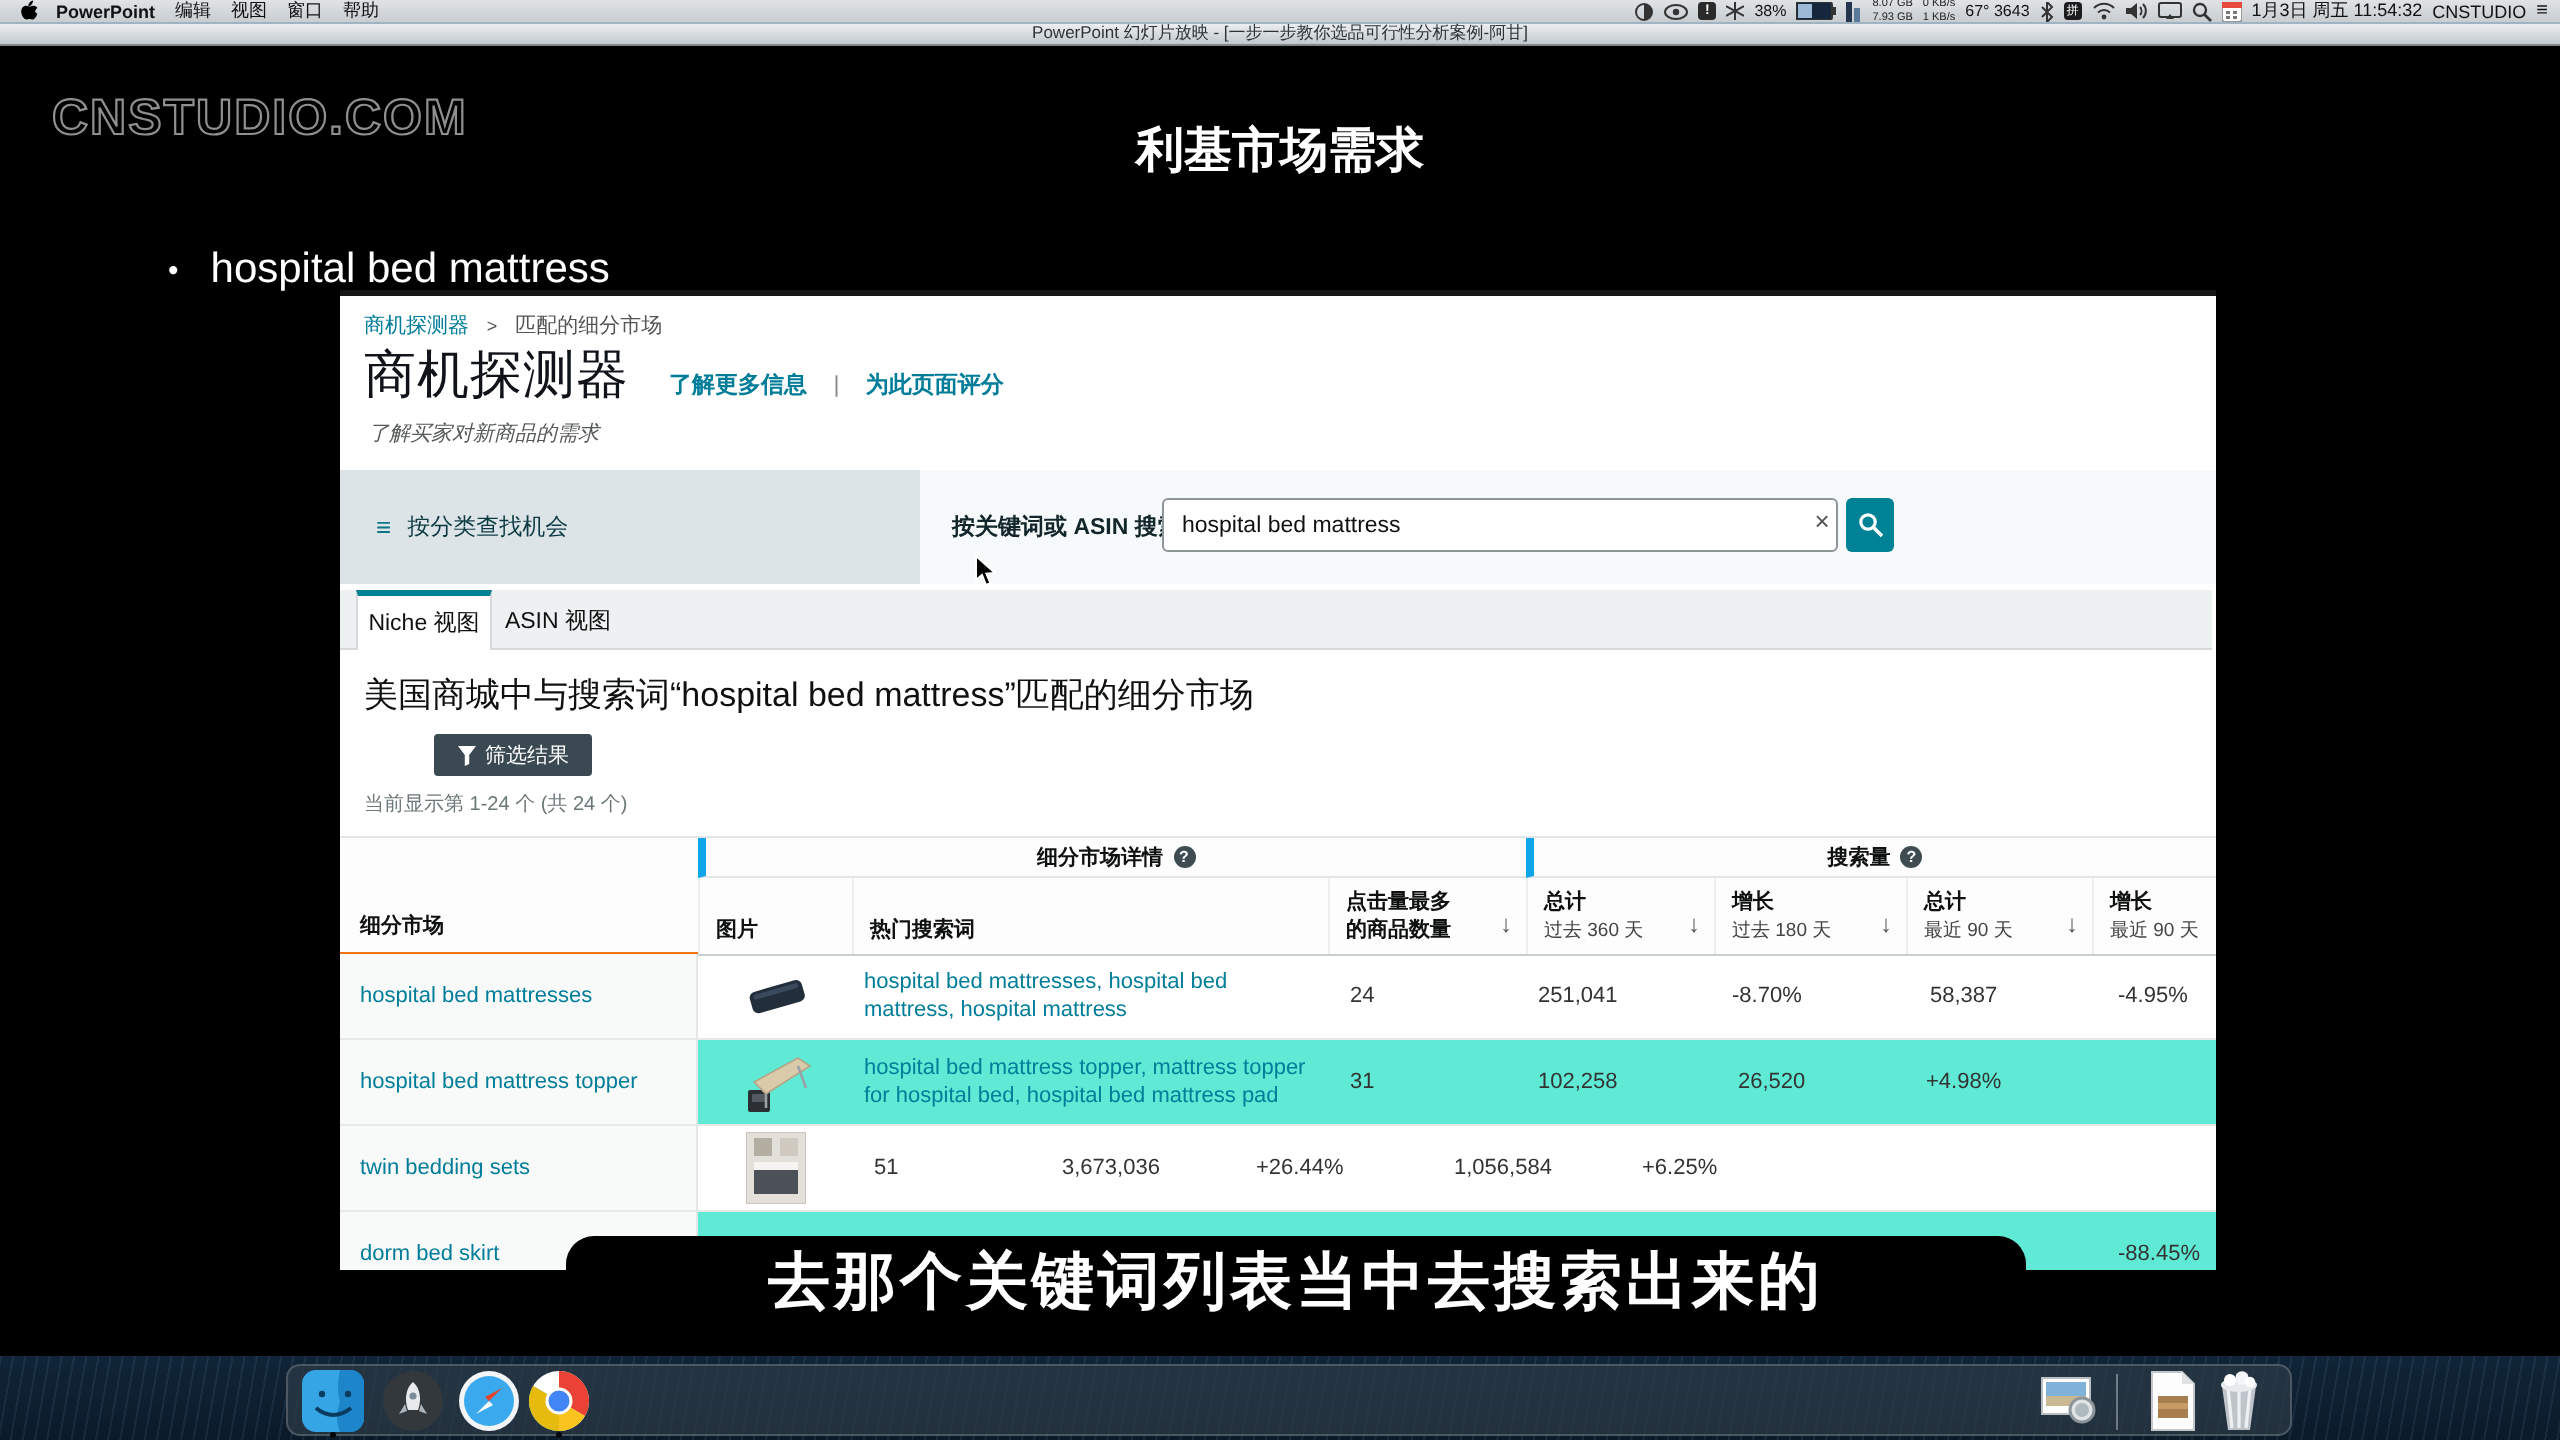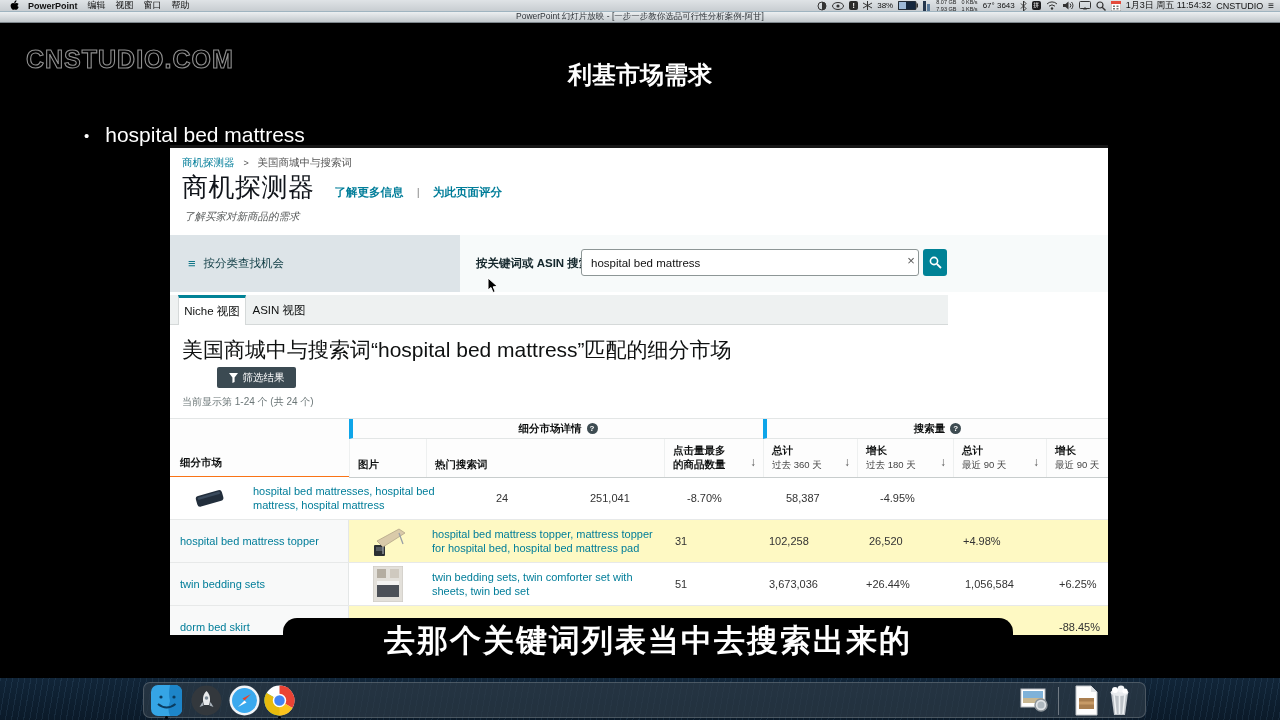--- a/index.html
+++ b/index.html
@@ -55,29 +55,29 @@
     display:flex; align-items:center; padding-left:18px; color:#0c3a42; font-size:11.5px; }
   .burger { color:#0e7586; font-size:13px; margin-right:8px; font-weight:bold; }
   .searchlabel { position:absolute; left:306px; top:21px; font-size:11.5px; font-weight:bold; color:#13262b; }
   .searchinput { position:absolute; left:411px; top:14px; width:338px; height:27px;
     border:1px solid #8d9696; border-radius:3px; background:#fff; font-size:11.5px; color:#111;
     padding:0 24px 0 9px; font-family:"Liberation Sans","DejaVu Sans",sans-serif; }
   .clearx { position:absolute; left:733px; top:18px; font-size:13px; color:#555; width:16px; text-align:center; }
   .searchbtn { position:absolute; left:753px; top:14px; width:24px; height:27px; background:#008296;
     border-radius:3px; display:flex; align-items:center; justify-content:center; }
 
-  .tabstrip { position:absolute; left:0; top:147px; width:778px; height:30px; background:#eef1f1;
+  .tabstrip { position:absolute; left:0; top:147px; width:936px; height:30px; background:#eef1f1;
     border-bottom:1px solid #d5d9d9; }
   .tab { position:absolute; top:0; height:30px; display:flex; align-items:center; justify-content:center;
     font-size:11.5px; color:#0f1111; }
   .tab.active { left:8px; width:68px; background:#fff; border:1px solid #d5d9d9; border-bottom:none;
     border-top:3px solid #008296; }
   .tab.inactive { left:76px; width:66px; }
 
-  .results-h { position:absolute; left:12px; top:188px; font-size:21px; color:#0f1111; }
+  .results-h { position:absolute; left:12px; top:188px; font-size:17px; color:#0f1111; }
   .filterbtn { position:absolute; left:12px; top:219px; width:79px; height:21px; background:#3b4a52;
     border-radius:2px; color:#fff; font-size:10.5px; display:flex; align-items:center; justify-content:center; gap:5px;margin-left:35px; }
   .showing { position:absolute; left:12px; top:247px; font-size:10px; color:#6c7778; }
 
   
   .tbl { position:absolute; left:0; top:270px; width:938px; }
   .thead { display:flex; width:938px; height:59px; border-top:1px solid #e3e6e6; background:#fdfdfd; }
   .th-niche { width:179px; border-bottom:1px solid #f97316; display:flex; align-items:flex-end;
     padding:0 0 6px 10px; font-weight:bold; font-size:10.5px; }
   .th-grp { height:20px; border-left:4px solid #0ea5e9; border-bottom:1px solid #e3e6e6;
@@ -88,21 +88,21 @@
     justify-content:flex-end; padding:0 0 5px 8px; font-size:10.5px; }
   .thc .l1 { font-weight:bold; }
   .thc .l2 { font-size:9.5px; color:#444; margin-top:1px; }
   .thc .sort { position:absolute; right:7px; bottom:8px; color:#555; font-size:12px; }
   .qmark { width:11px; height:11px; border-radius:50%; background:#3e4c52; color:#fff; font-size:8px;
     display:inline-flex; align-items:center; justify-content:center; }
   .w77{width:77px;} .w238{width:238px;} .w99{width:99px;}
   .w94{width:94px;} .w96{width:96px;} .w93{width:93px;} .w62{width:62px;}
 
   .trow { display:flex; width:938px; height:43px; border-bottom:1px solid #e7e9e9; background:#fff; }
-  .trow.alt { background:#fef9c3; }
+  .trow.alt { background:#5eead4; }
   .tc { display:flex; align-items:center; font-size:11px; color:#333; }
   .tc.c1 { width:179px; background:#f8f9f9; border-right:1px solid #e4e7e7; padding-left:10px; }
   .tc.c1 span { color:#007d99; }
   .tc.c2 { width:77px; justify-content:center; }
   .tc.c3 { width:238px; padding:4px 10px 4px 6px; color:#007d99; line-height:1.3; }
   .tc.c4 { width:99px; padding-left:11px; }
   .tc.c5 { width:94px; padding-left:6px; }
   .tc.c6 { width:96px; padding-left:9px; }
   .tc.c7 { width:93px; padding-left:12px; }
   .tc.c8 { width:62px; padding-left:13px; }
@@ -240,21 +240,21 @@
     <span class="dot">•</span>
     <span>hospital bed mattress</span>
   </div>
 </div>
 
 <div class="shot">
 
   <div class="crumbs">
     <span class="lnk">商机探测器</span>
     <span class="sep">&gt;</span>
-    <span>美国商城中与搜索词</span>
+    <span>匹配的细分市场</span>
   </div>
 
   <div class="h1row">
     <span class="h1">商机探测器</span>
     <span class="h1links">
       <span>了解更多信息</span>
       <span class="vsep">|</span>
       <span>为此页面评分</span>
     </span>
   </div>
@@ -336,20 +336,23 @@
           </div>
           <div class="thc w62">
             <span class="l1">增长</span>
             <span class="l2">最近 90 天</span>
           </div>
         </div>
       </div>
     </div>
 
     <div class="trow">
+      <div class="tc c1">
+          <span>hospital bed mattresses</span>
+        </div>
       <div class="tc c2">
         <svg width="38" height="26">
             <g transform="rotate(-16 19 13)">
               <rect x="6" y="8" width="27" height="11" rx="3" fill="#222e3c"></rect>
               <rect x="8" y="9.5" width="23" height="2.5" rx="1" fill="#3a4a5c"></rect>
             </g>
           </svg>
       </div>
       <div class="tc c3">hospital bed mattresses, hospital bed mattress, hospital mattress</div>
       <div class="tc c4">24</div>
@@ -385,21 +388,20 @@
         </div>
       <div class="tc c2">
         <svg width="30" height="36">
             <rect width="30" height="36" fill="#e3e0da" stroke="#c9c6c0"></rect>
             <rect x="4" y="3" width="9" height="9" fill="#b4ada1"></rect>
             <rect x="17" y="3" width="9" height="9" fill="#cfc9bf"></rect>
             <rect x="4" y="15" width="22" height="5" fill="#f4f3f1"></rect>
             <rect x="4" y="19" width="22" height="12" fill="#4c5057"></rect>
           </svg>
       </div>
-      <div class="tc c3">twin bedding sets, twin comforter set with sheets, twin bed set</div>
       <div class="tc c4">51</div>
       <div class="tc c5">3,673,036</div>
       <div class="tc c6">+26.44%</div>
       <div class="tc c7">1,056,584</div>
       <div class="tc c8">+6.25%</div>
     </div>
 
     <div class="trow alt">
       <div class="tc c1">
           <span>dorm bed skirt</span>

